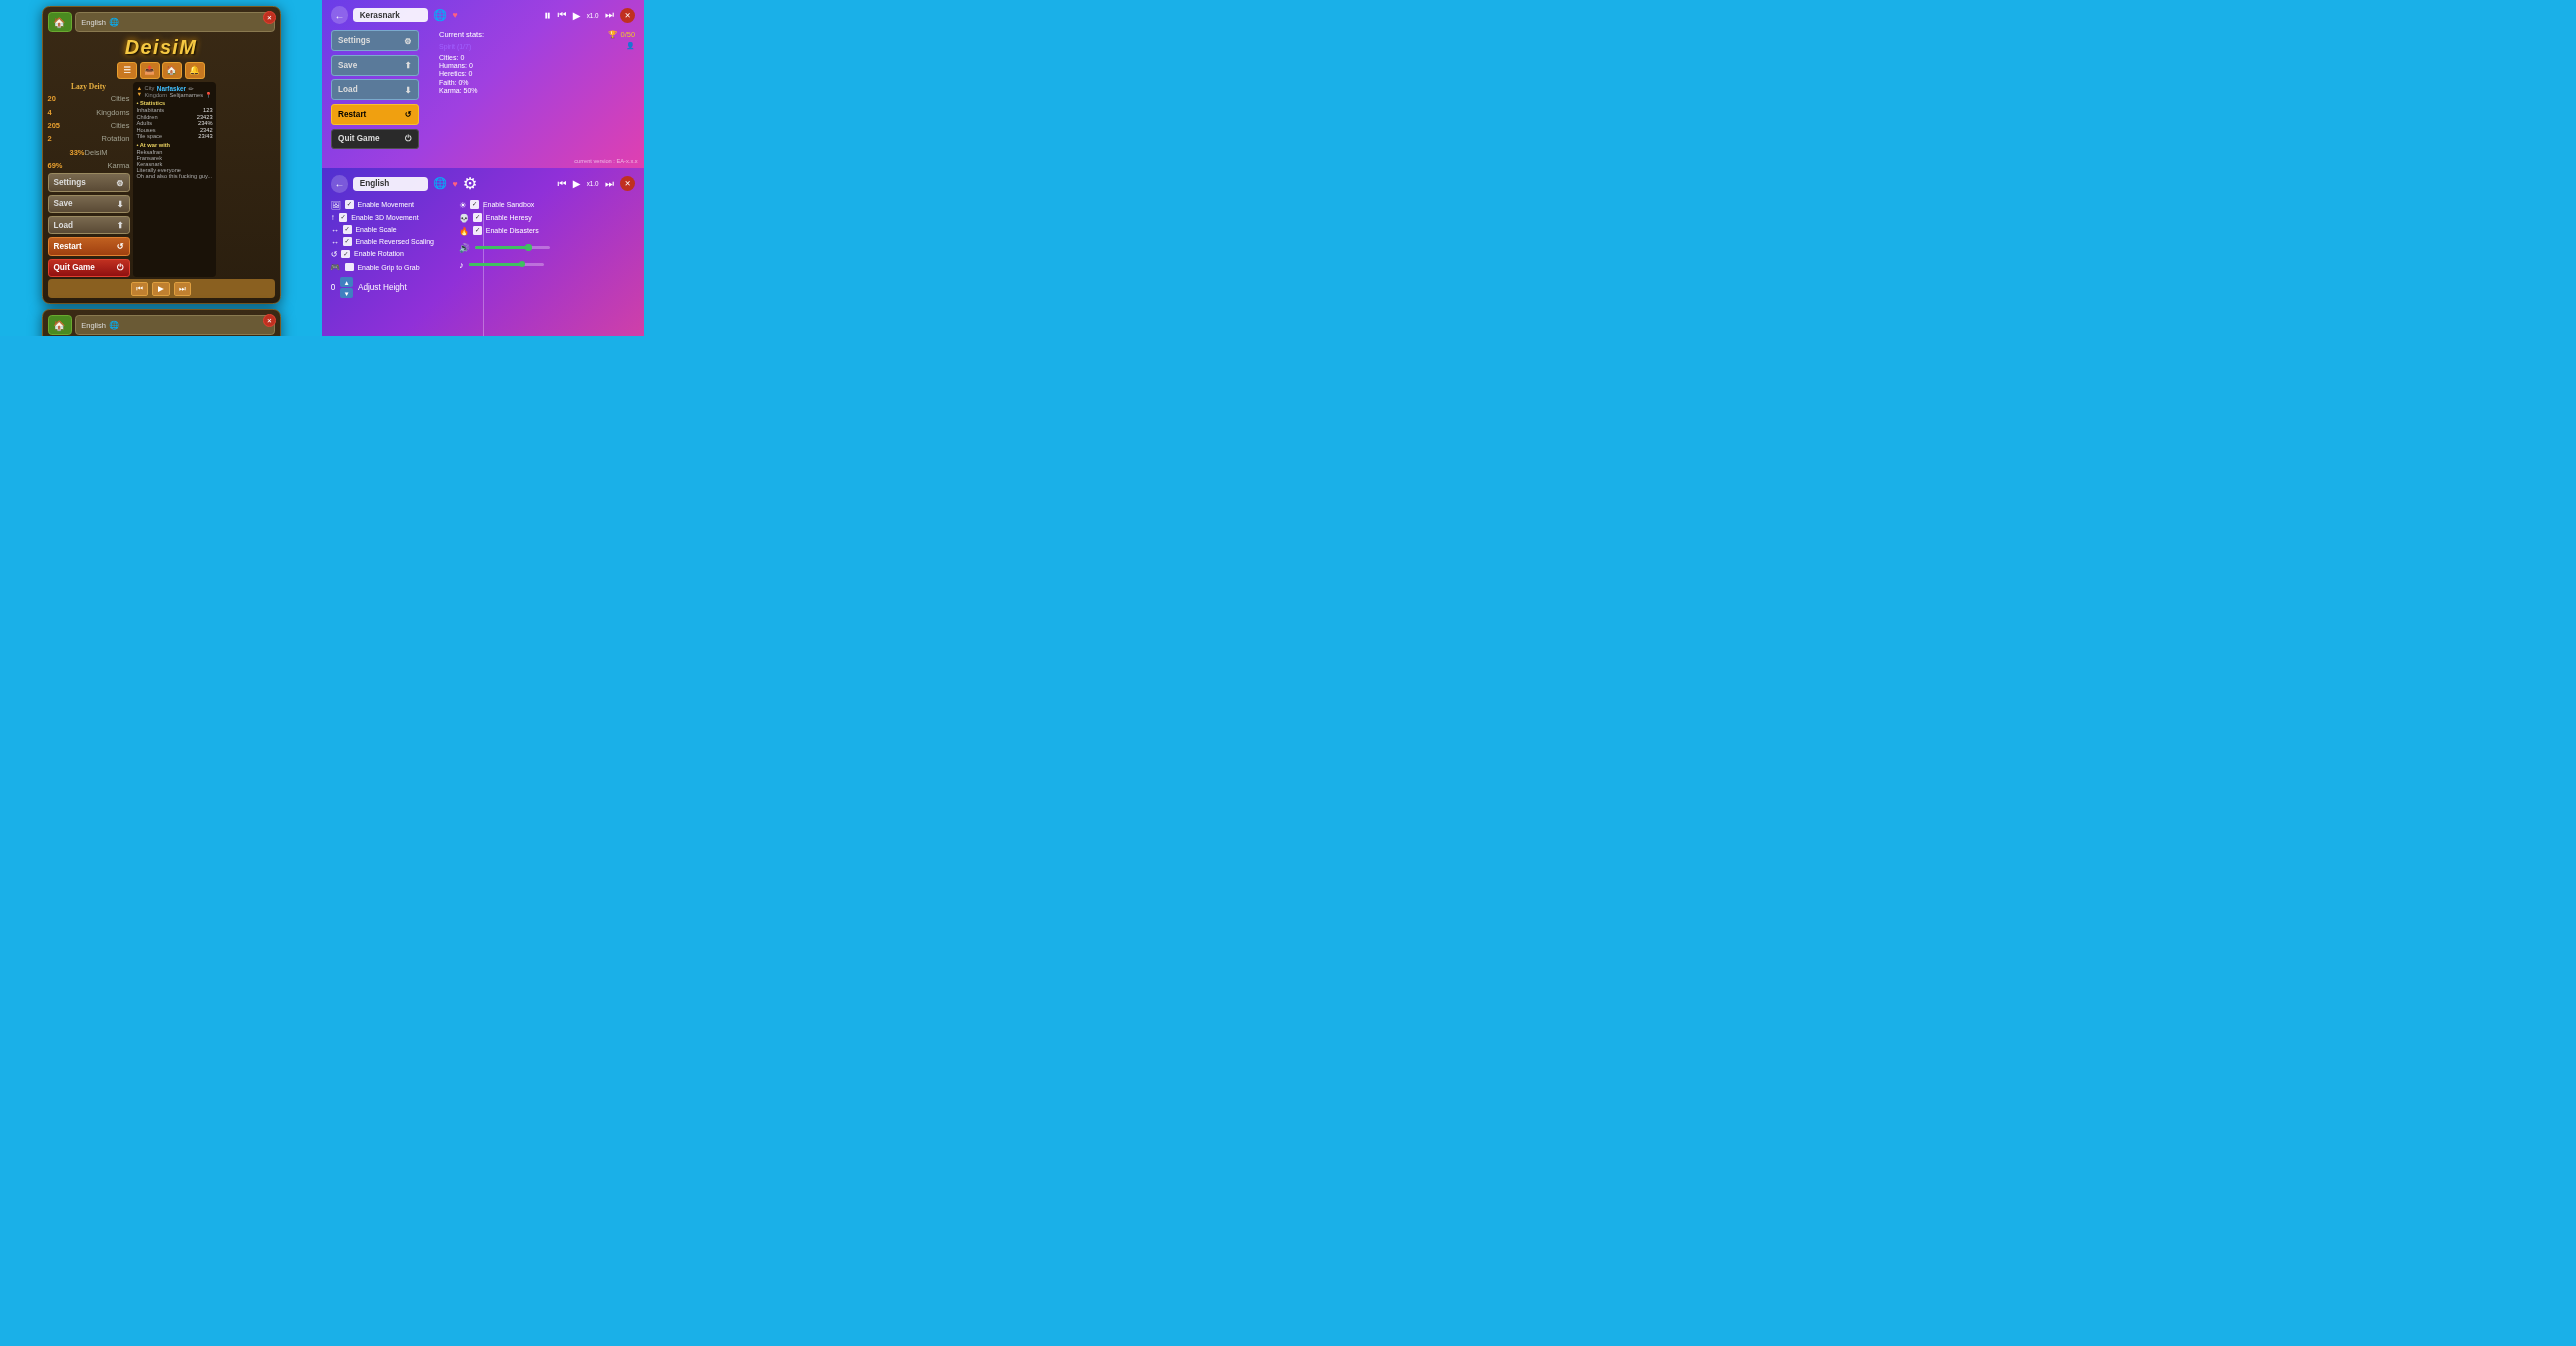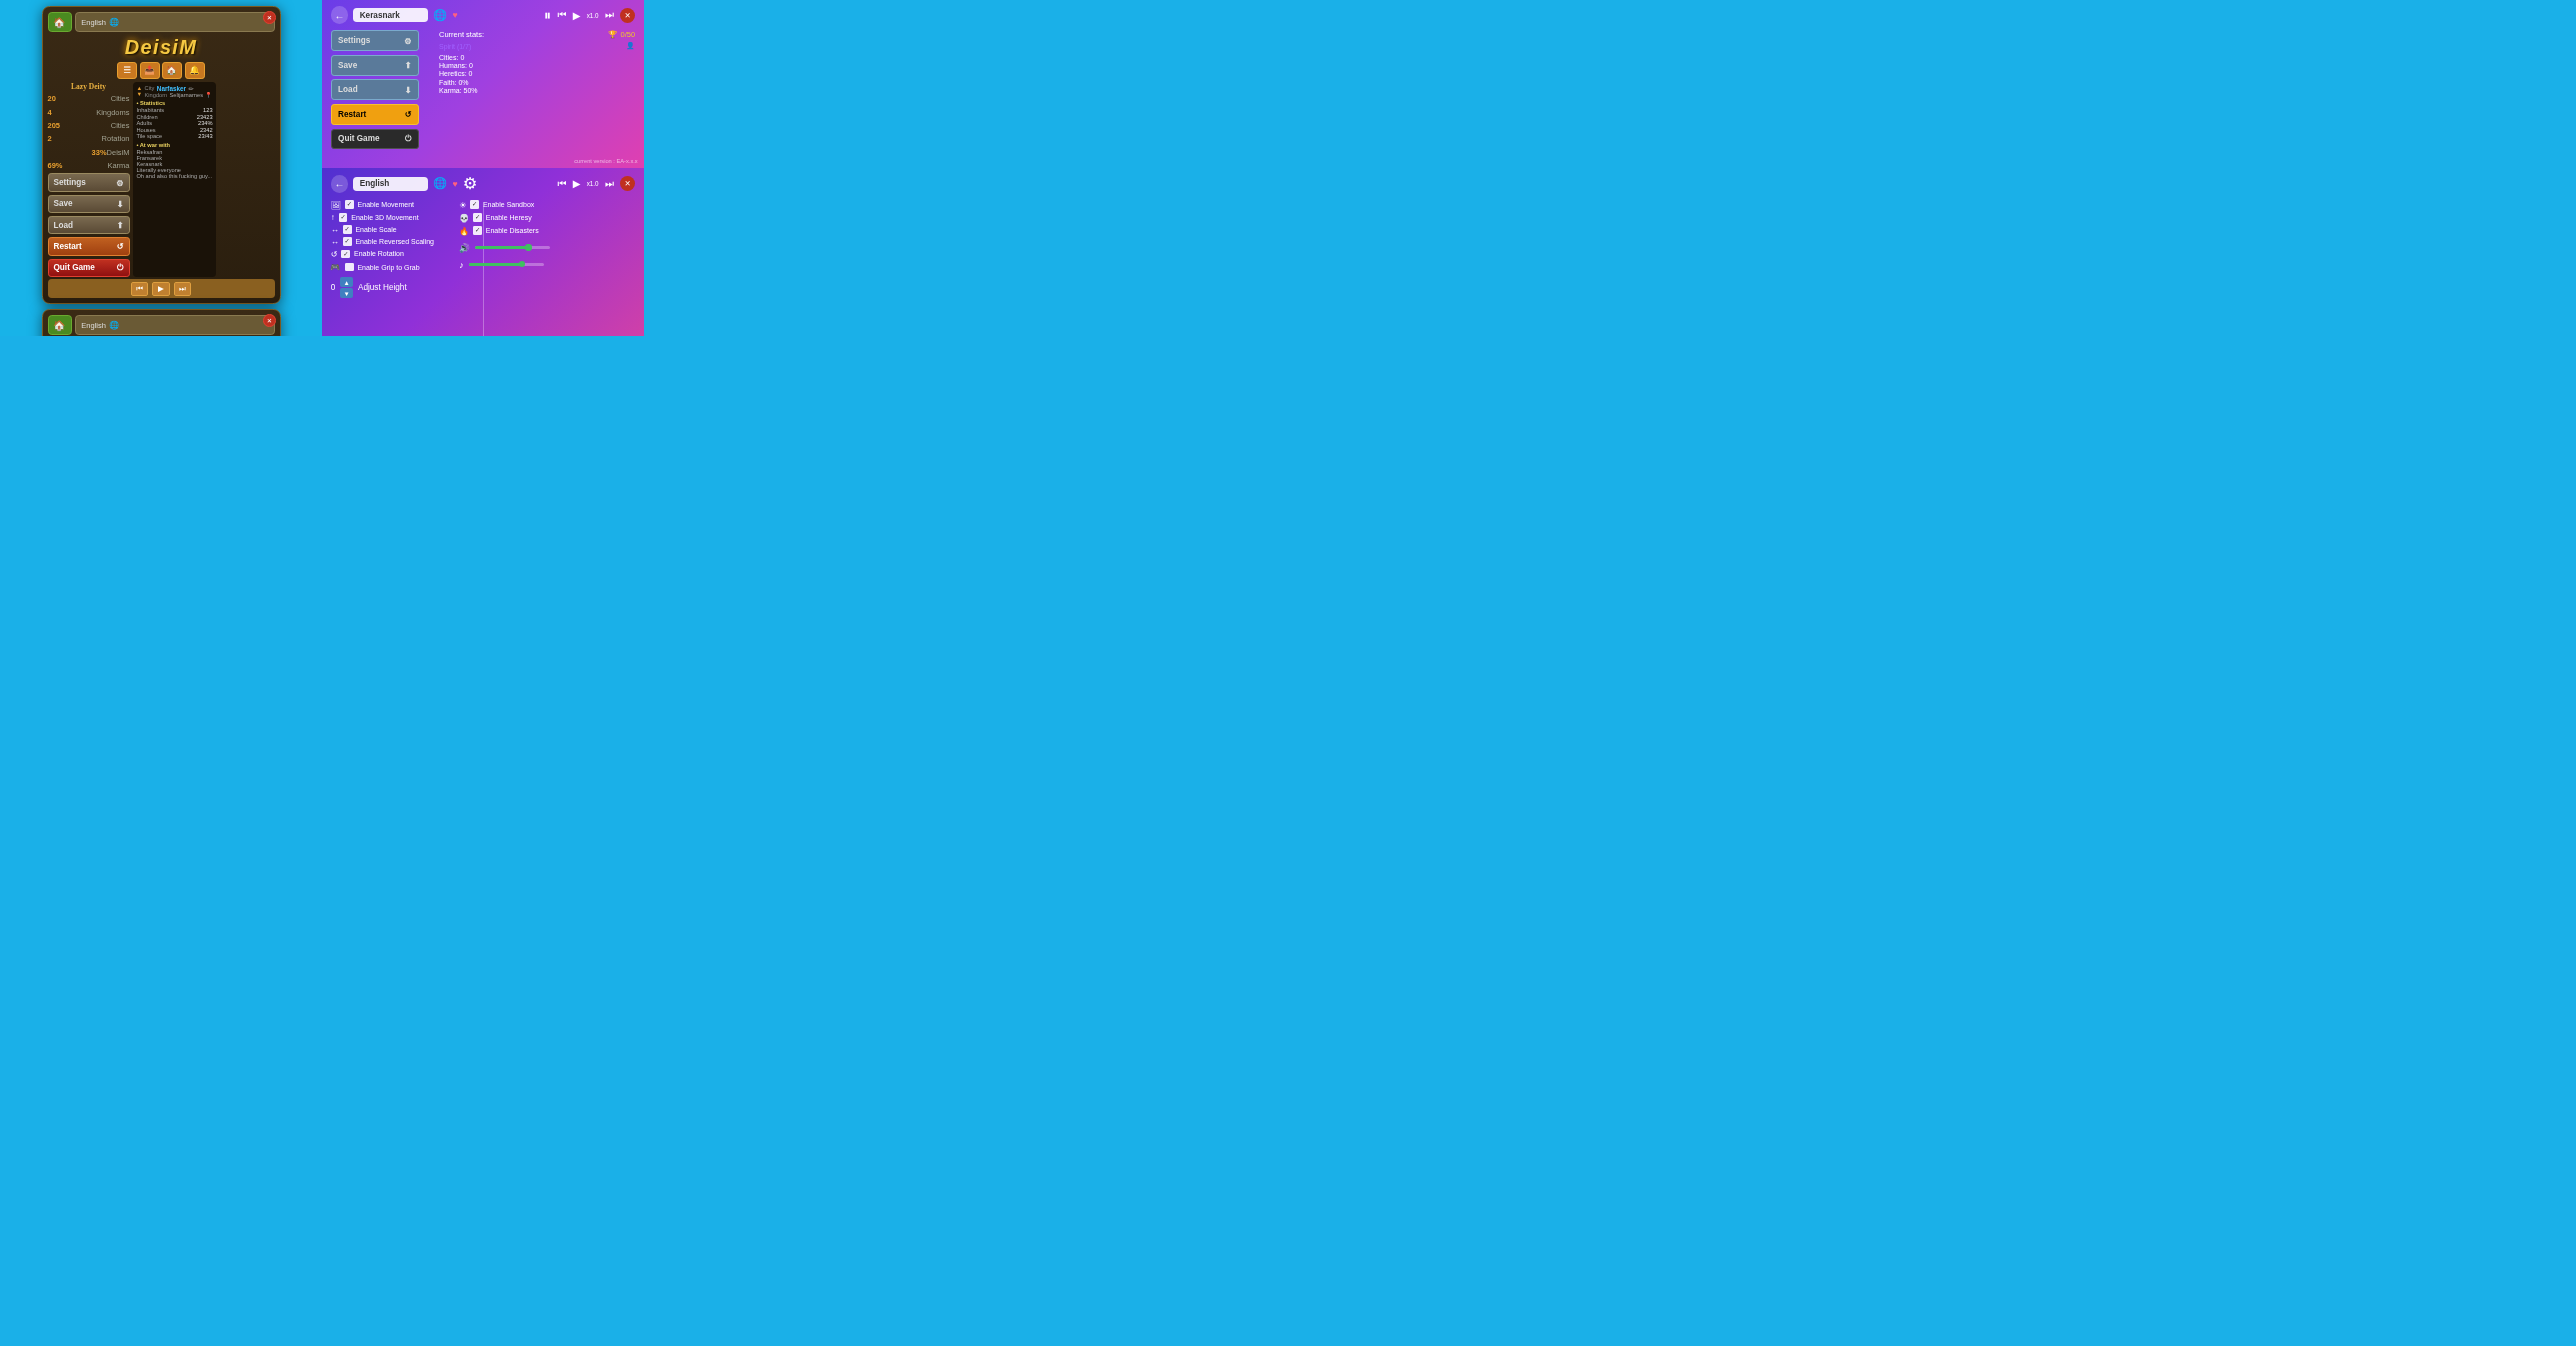--- a/index.html
+++ b/index.html
@@ -685,21 +685,21 @@
           <span class="stat-label">Kingdoms</span>
         </div>
         <div style="display:flex;justify-content:space-between;align-items:center;padding:0.6px 0;">
           <span class="stat-num">205</span>
           <span class="stat-label">Cities</span>
         </div>
         <div style="display:flex;justify-content:space-between;align-items:center;padding:0.6px 0;">
           <span class="stat-num">2</span>
           <span class="stat-label">Rotation</span>
         </div>
-        <div style="display:flex;justify-content:flex-end;align-items:center;padding:0.6px 0;">
+        <div style="display:flex;justify-content:center;align-items:center;padding:0.6px 0;">
           <span class="stat-num">33%</span>
           <span class="stat-label">DeisiM</span>
         </div>
         <div style="display:flex;justify-content:space-between;align-items:center;padding:0.6px 0;">
           <span class="stat-num">69%</span>
           <span class="stat-label">Karma</span>
         </div>
         <div class="menu-btn gray">
           <span>Settings</span>
           <span>⚙</span>

